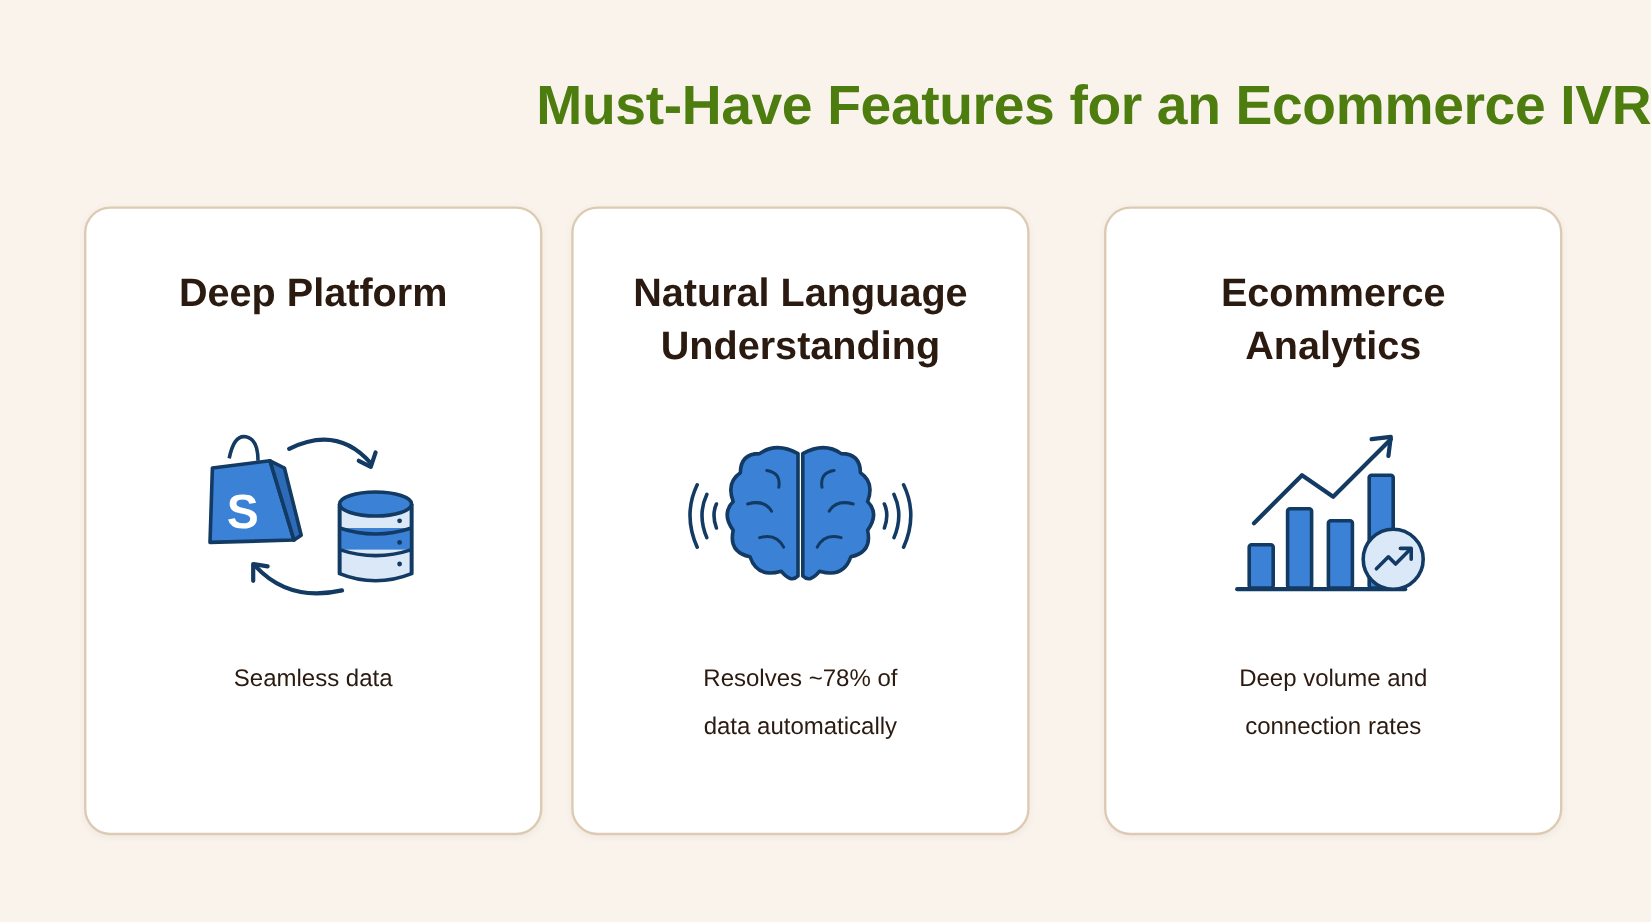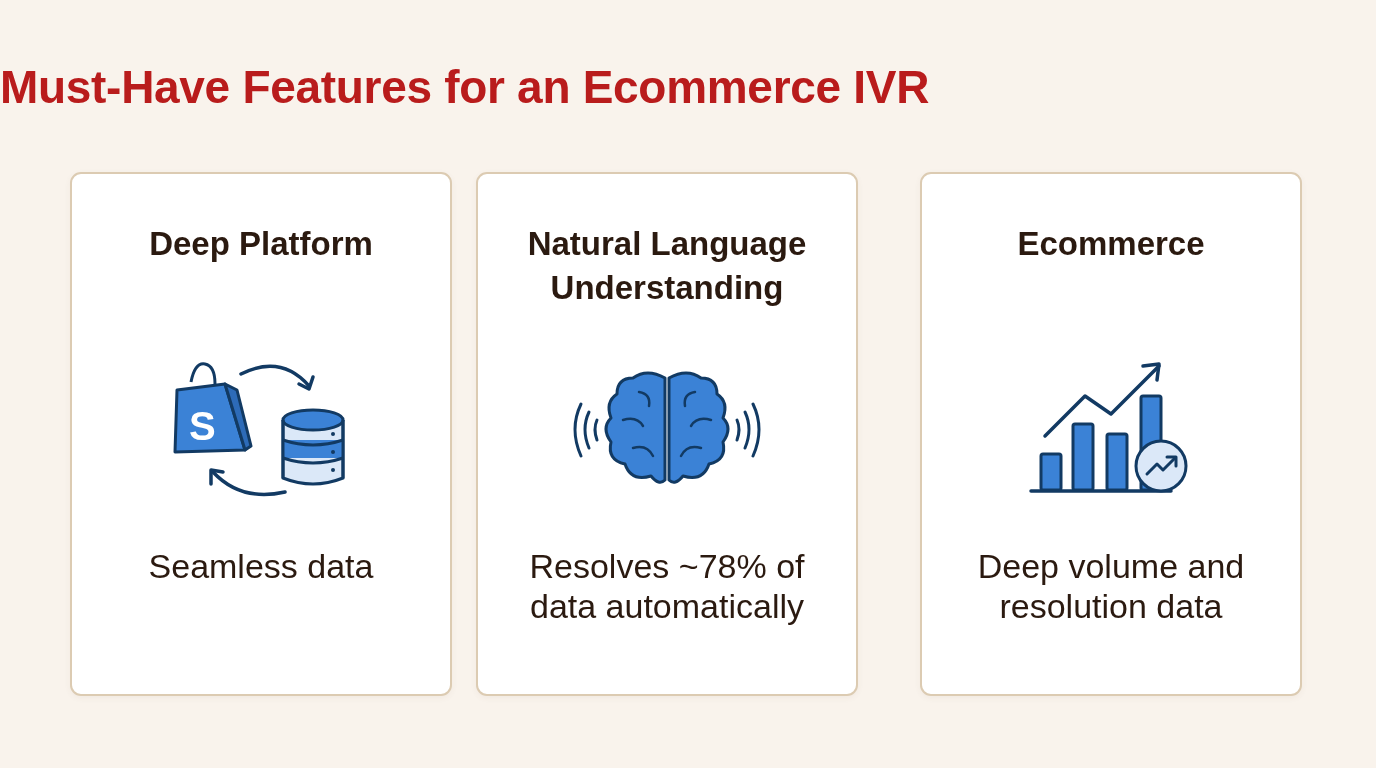--- a/index.html
+++ b/index.html
@@ -1,20 +1,20 @@
 <!DOCTYPE html>
 <html><head>
 <meta charset="utf-8">
 <style>
   html,body{margin:0;padding:0;}
   body{width:1376px;height:768px;background:#f9f3ec;font-family:"Liberation Sans",sans-serif;position:relative;overflow:hidden;}
-  .title{position:absolute;left:0;right:0;top:60px;text-align:left;font-size:46px;font-weight:bold;color:#b91c1c;letter-spacing:-0.3px;}
-  .card{position:absolute;top:172px;width:382px;height:524px;background:#ffffff;border:2px solid #dccbb2;border-radius:11px;box-sizing:border-box;box-shadow:0 2px 6px rgba(120,90,60,0.06);}
+  .title{position:absolute;left:0;right:0;top:60px;text-align:right;font-size:46px;font-weight:bold;color:#4d7c0f;letter-spacing:-0.3px;}
+  .card{position:absolute;top:172px;width:382px;height:524px;background:#ffffff;border:2px solid #dccbb2;border-radius:22px;box-sizing:border-box;box-shadow:0 2px 6px rgba(120,90,60,0.06);}
   .card-title{position:absolute;top:48px;left:0;right:0;text-align:center;font-size:33px;font-weight:bold;color:#2b1a10;line-height:44px;}
-  .card-desc{position:absolute;top:372px;left:0;right:0;text-align:center;font-size:34px;color:#2b1a10;line-height:40px;}
+  .card-desc{position:absolute;top:372px;left:0;right:0;text-align:center;font-size:20px;color:#2b1a10;line-height:40px;}
   .icon{position:absolute;left:0;right:0;top:180px;height:150px;display:flex;justify-content:center;align-items:center;}
 </style>
 </head>
 <body>
 
 <div class="title">Must-Have Features for an Ecommerce IVR</div>
 
 <div class="card" style="left:70px;">
   <div class="card-title">
     <div>Deep Platform</div>
@@ -80,34 +80,35 @@
   </div>
   <div class="card-desc">
     <div>Resolves ~78% of</div>
     <div>data automatically</div>
   </div>
 </div>
 
 <div class="card" style="left:920px;">
   <div class="card-title">
     <div>Ecommerce</div>
+    <div>Analytics</div>
   </div>
   <div class="icon">
     <svg width="180" height="150" viewBox="0 0 180 150">
       <g stroke="#123a63" stroke-width="3" stroke-linejoin="round">
         <rect x="20" y="100" width="20" height="36" fill="#3b82d6" rx="2"></rect>
         <rect x="52" y="70" width="20" height="66" fill="#3b82d6" rx="2"></rect>
         <rect x="86" y="80" width="20" height="56" fill="#3b82d6" rx="2"></rect>
         <rect x="120" y="42" width="20" height="94" fill="#3b82d6" rx="2"></rect>
       </g>
       <line x1="10" y1="137" x2="150" y2="137" stroke="#123a63" stroke-width="3.5" stroke-linecap="round"></line>
       <path d="M24 82 L64 42 L90 60 L138 12" fill="none" stroke="#123a63" stroke-width="3.5" stroke-linecap="round" stroke-linejoin="round"></path>
       <path d="M122 12 L138 10 L136 26" fill="none" stroke="#123a63" stroke-width="3.5" stroke-linecap="round" stroke-linejoin="round"></path>
       <circle cx="140" cy="112" r="25" fill="#dbe8f8" stroke="#123a63" stroke-width="3"></circle>
       <path d="M126 120 L136 110 L142 116 L154 104" fill="none" stroke="#123a63" stroke-width="3" stroke-linecap="round" stroke-linejoin="round"></path>
       <path d="M146 103 L155 103 L155 112" fill="none" stroke="#123a63" stroke-width="3" stroke-linecap="round" stroke-linejoin="round"></path>
     </svg>
   </div>
   <div class="card-desc">
     <div>Deep volume and</div>
-    <div>resolution data</div>
+    <div>connection rates</div>
   </div>
 </div>
 
 </body></html>

